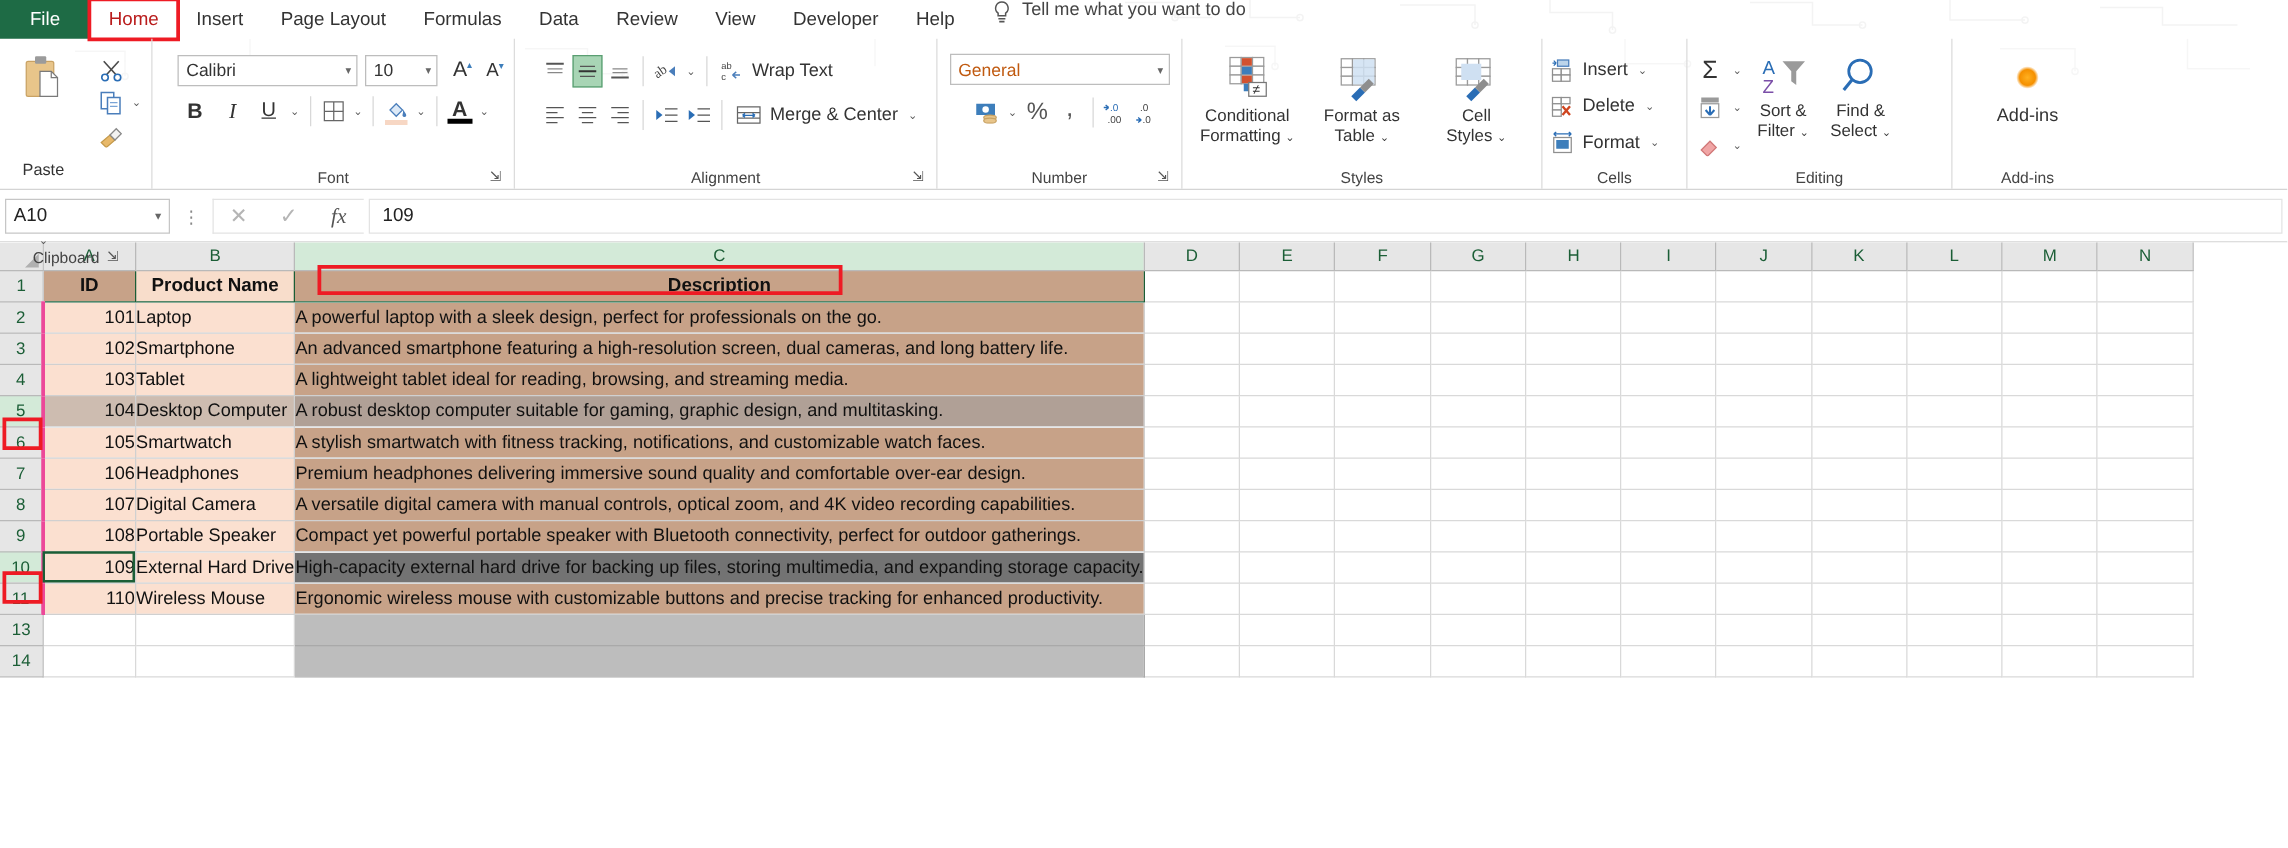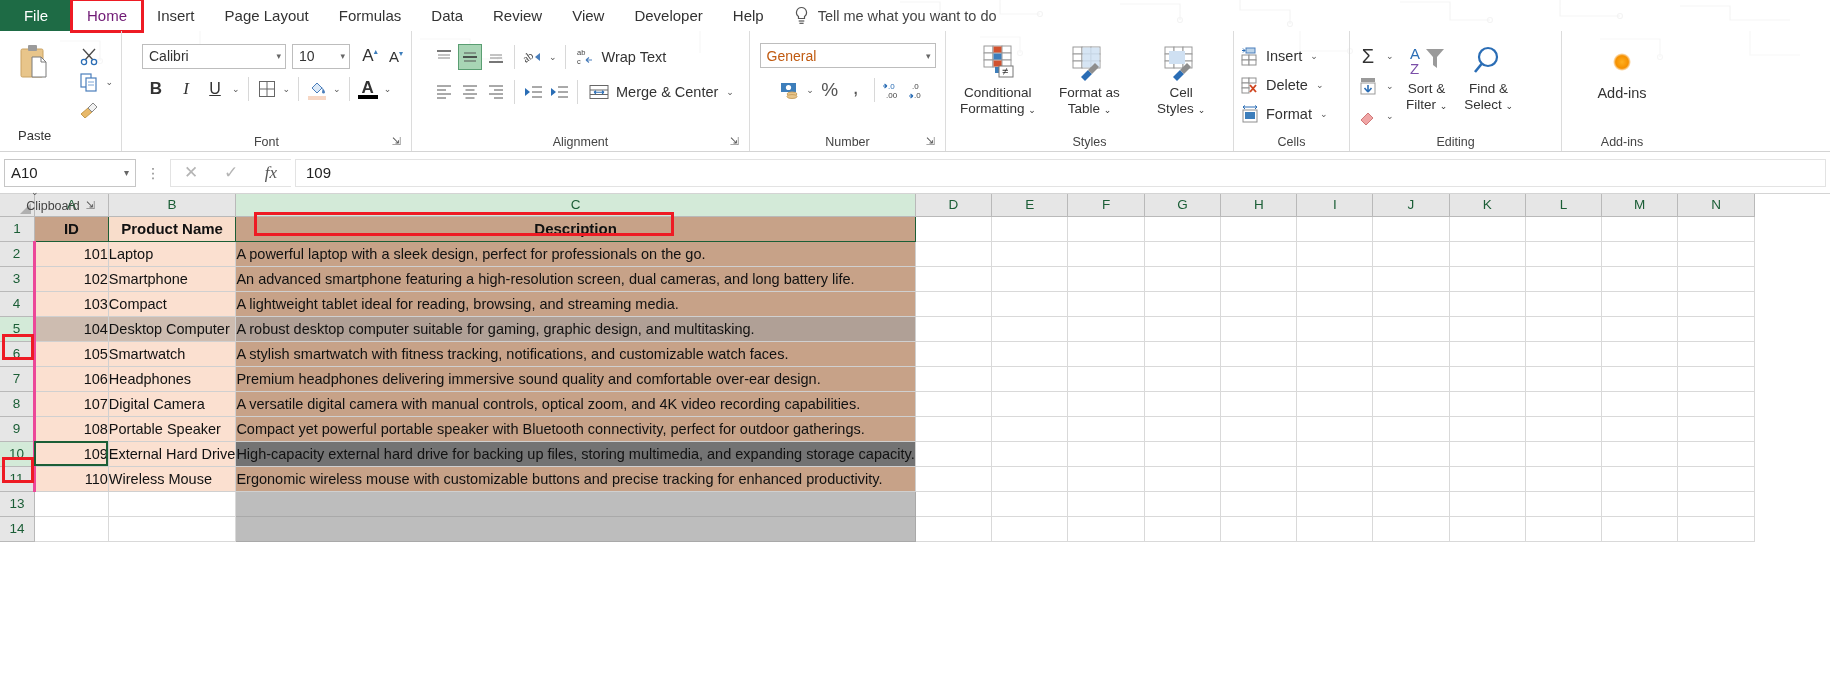--- a/index.html
+++ b/index.html
@@ -23,26 +23,26 @@
   .file-tab {
     width: 72px; background: #1e6b45; color: #fff;
     display: flex; align-items: center; justify-content: center;
     font-size: 15px; position: relative; z-index: 2;
   }
   .tab {
     padding: 0 15px; display: flex; align-items: center;
     font-size: 15px; color: #333; position: relative; z-index: 2;
     white-space: nowrap;
   }
-  .tab.active { color: #701a75; background: #fff; }
+  .tab.active { color: #b91c1c; background: #fff; }
   .tab.boxed {
     outline: 3px solid #ee1b24; outline-offset: -1px;
     background: #fff;
   }
-  .tellme { display: flex; align-items: center; gap: 8px; margin-left: 14px; z-index: 2; }
+  .tellme { display: flex; gap: 8px; margin-left: 14px; z-index: 2; }
   .tellme-text { font-size: 14.5px; color: #444; }
 
   
   .ribbon {
     position: relative; height: 121px;
     border-bottom: 1px solid #d4d4d4;
     display: flex; align-items: stretch;
     background: #fff;
   }
   .ribbon-bg { position: absolute; inset: 0; pointer-events: none; opacity: .45; }
@@ -809,21 +809,21 @@
             <td class="cell empty"></td>
         <td class="cell empty"></td>
             <td class="cell empty"></td>
         <td class="cell empty"></td>
             <td class="cell empty"></td>
         <td class="cell empty"></td>
       </tr>
       <tr>
         <td class="rhead">4</td>
         <td class="cell c-id fill-body-a bordered-left">103</td>
-        <td class="cell c-name fill-body-b">Compact</td>
+        <td class="cell c-name fill-body-b">Tablet</td>
         <td class="cell c-desc fill-body-c">A lightweight tablet ideal for reading, browsing, and streaming media.</td>
         <td class="cell empty"></td>
             <td class="cell empty"></td>
         <td class="cell empty"></td>
             <td class="cell empty"></td>
         <td class="cell empty"></td>
             <td class="cell empty"></td>
         <td class="cell empty"></td>
             <td class="cell empty"></td>
         <td class="cell empty"></td>

